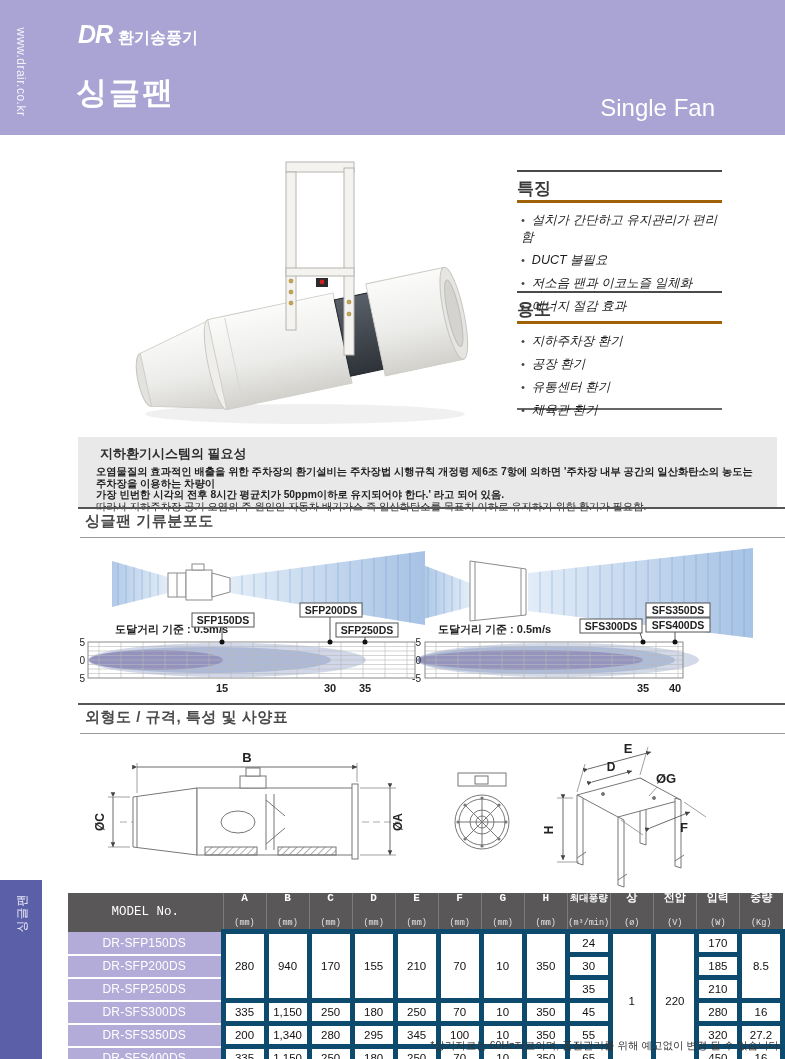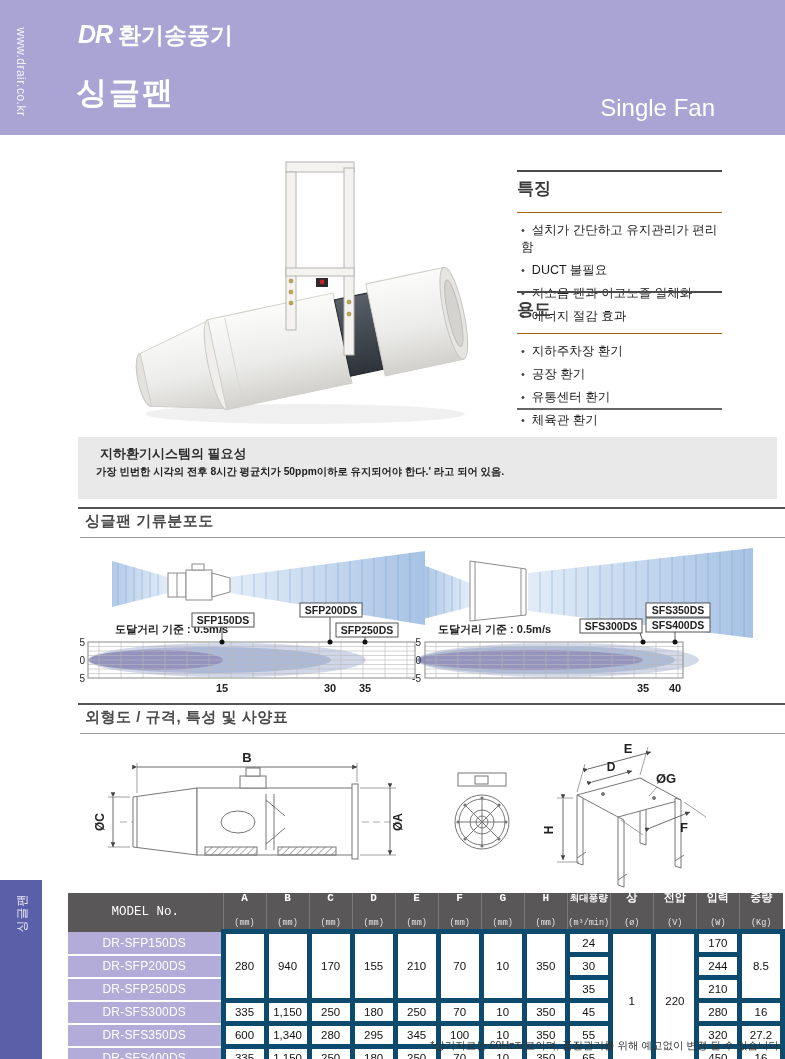--- a/index.html
+++ b/index.html
@@ -5,41 +5,41 @@
   html,body{margin:0;padding:0;background:#fff;}
   .page{position:relative;width:785px;height:1059px;background:#fff;overflow:hidden;
         font-family:"Liberation Sans","DejaVu Sans",sans-serif;color:#222;}
 
   
   .banner{position:absolute;left:0;top:0;width:785px;height:135px;background:#a9a4d3;}
   .vurl{position:absolute;left:-40px;top:64px;width:120px;height:16px;text-align:center;
         transform:rotate(90deg);color:#f2f1fa;font-size:12px;letter-spacing:.5px;}
   .logo{position:absolute;left:78px;top:20px;color:#fff;white-space:nowrap;}
   .logo .dr{font-size:25px;font-weight:bold;font-style:italic;letter-spacing:-1px;}
-  .logo .txt{font-size:23px;font-weight:bold;margin-left:6px;}
+  .logo .txt{font-size:16px;font-weight:bold;margin-left:6px;}
   .ptitle{position:absolute;left:76px;top:72px;font-size:31px;font-weight:bold;color:#fff;letter-spacing:2px;}
   .psub{position:absolute;right:70px;top:94px;font-size:24px;color:#fff;}
 
   
   .side-tab{position:absolute;left:0;top:880px;width:42px;height:179px;background:#5a5fa8;}
   .side-tab .txt{position:absolute;left:-14px;top:26px;width:70px;height:14px;text-align:center;
         transform:rotate(-90deg);color:#e9e9f6;font-size:12px;letter-spacing:1px;}
 
   
   .colsec{position:absolute;left:517px;width:205px;}
   .colsec .head{border-top:2px solid #4a4a4a;padding-top:5px;font-size:17px;font-weight:bold;
-        color:#3a3a3a;padding-bottom:12px;border-bottom:1px solid #a16207;}
-  .colsec ul{list-style:none;margin:9px 0 0 4px;padding:0;}
+        color:#3a3a3a;padding-bottom:0;border-bottom:3px solid #a16207;}
+  .colsec ul{list-style:none;margin:9px 0 0 4px;padding:0;font-style:italic;}
   .colsec li{font-size:12.5px;color:#1b1b1b;margin-bottom:6px;}
   .colsec li::before{content:"•";margin-right:7px;color:#444;font-size:11px;}
   #features{top:170px;}
   #usage{top:291px;height:117px;border-bottom:2px solid #666;}
 
   
-  .gray-box{position:absolute;left:78px;top:437px;width:699px;height:62px;background:#e9e9e9;}
+  .gray-box{position:absolute;left:78px;top:437px;width:699px;height:71px;background:#e9e9e9;}
   .gray-box .t{margin:8px 0 3px 22px;font-size:13px;font-weight:bold;color:#2d2d2d;}
   .gray-box .b{margin:0 12px 0 18px;font-size:10.3px;line-height:11.5px;color:#222;}
   .gray-box .b .em{font-weight:bold;}
 
   
   .divider{position:absolute;left:78px;right:0;border-top:2px solid #555;}
   .thin{position:absolute;left:80px;right:0;border-top:1px solid #999;}
   .sec-title{position:absolute;left:85px;font-size:15px;font-weight:bold;color:#4a4a4a;letter-spacing:.5px;}
 
   svg text{font-family:"Liberation Sans","DejaVu Sans",sans-serif;}
@@ -134,21 +134,23 @@
       <li>지하주차장 환기</li>
       <li>공장 환기</li>
       <li>유통센터 환기</li>
       <li>체육관 환기</li>
     </ul>
   </div>
 
   <div class="gray-box">
     <div class="t">지하환기시스템의 필요성</div>
     <div class="b">
+      <div class="em">오염물질의 효과적인 배출을 위한 주차장의 환기설비는 주차장법 시행규칙 개정령 제6조 7항에 의하면 '주차장 내부 공간의 일산화탄소의 농도는 주차장을 이용하는 차량이</div>
       <div class="em">가장 빈번한 시각의 전후 8시간 평균치가 50ppm이하로 유지되어야 한다.' 라고 되어 있음.</div>
+      <div>따라서 지하주차장 공기 오염의 주 원인인 자동차 배기가스 즉 일산화탄소를 목표치 이하로 유지하기 위한 환기가 필요함.</div>
     </div>
   </div>
 
   <div class="divider" style="top:507px"></div>
   <div class="sec-title" style="top:512px">싱글팬 기류분포도</div>
   <div class="thin" style="top:537px"></div>
 
   <svg class="chart-svg" style="left:80px;top:545px" width="345" height="152" viewBox="0 0 345 152">
     <defs>
       <linearGradient id="coneR1" x1="0" y1="0" x2="1" y2="0">
@@ -508,21 +510,21 @@
         <td rowspan="3">350</td>
         <td>24</td>
         <td rowspan="6">1</td>
         <td rowspan="6">220</td>
         <td>170</td>
         <td rowspan="3">8.5</td>
       </tr>
       <tr>
         <td class="model">DR-SFP200DS</td>
         <td>30</td>
-        <td>244</td>
+        <td>185</td>
       </tr>
       <tr>
         <td class="model">DR-SFP250DS</td>
         <td>35</td>
         <td>210</td>
       </tr>
       <tr>
         <td class="model">DR-SFS300DS</td>
         <td>335</td>
         <td>1,150</td>
@@ -531,21 +533,21 @@
         <td>250</td>
         <td>70</td>
         <td>10</td>
         <td>350</td>
         <td>45</td>
         <td>280</td>
         <td>16</td>
       </tr>
       <tr>
         <td class="model">DR-SFS350DS</td>
-        <td>600</td>
+        <td>200</td>
         <td>1,340</td>
         <td>280</td>
         <td>295</td>
         <td>345</td>
         <td>100</td>
         <td>10</td>
         <td>350</td>
         <td>55</td>
         <td>320</td>
         <td>27.2</td>

